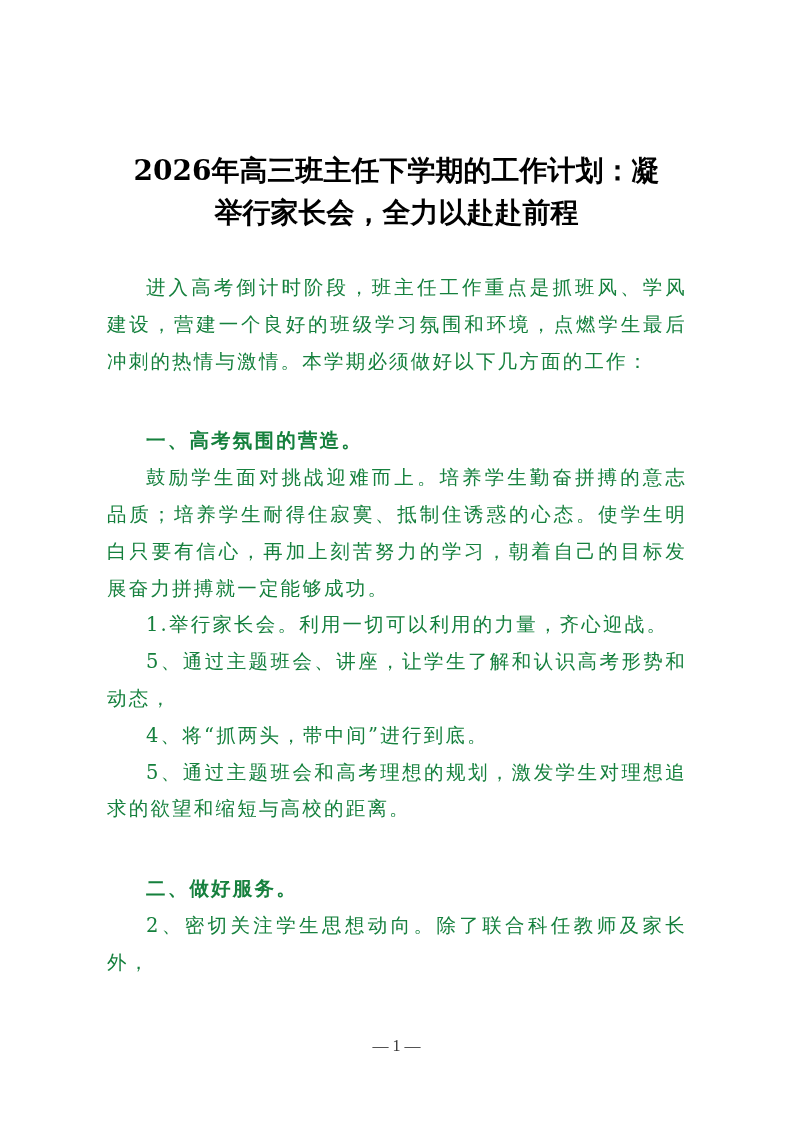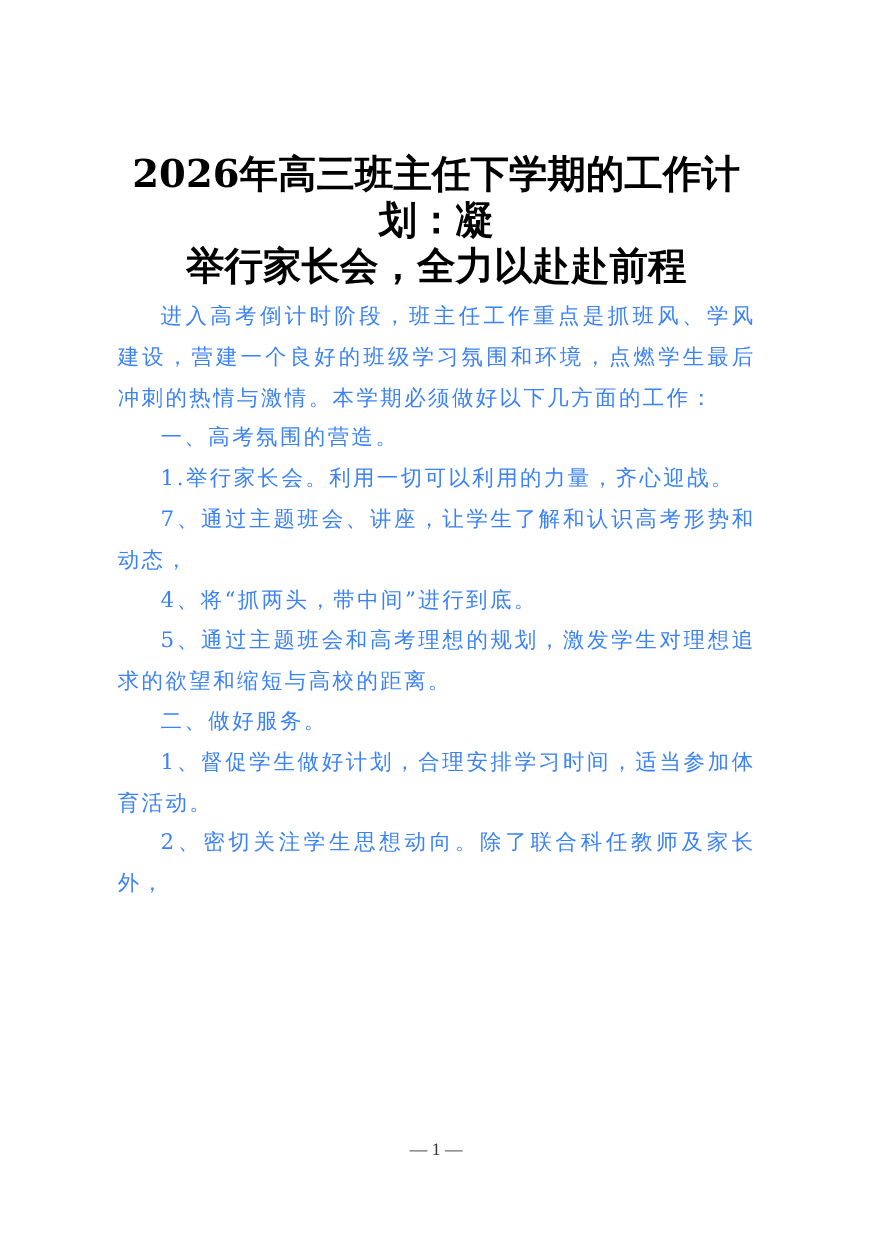--- a/index.html
+++ b/index.html
@@ -1,51 +1,51 @@
 <!DOCTYPE html>
 <html><head>
 <meta charset="utf-8">
 <style>
   html, body { margin: 0; padding: 0; background: #ffffff; }
   body { width: 793px; height: 1122px; position: relative; overflow: hidden; }
   .page { position: absolute; left: 0; top: 0; width: 793px; height: 1122px; background: #fff; }
   .title {
-    position: absolute; left: 100px; width: 593px; top: 138px;
+    position: absolute; left: 100px; width: 593px; top: 150px;
     text-align: center; font-family: "DejaVu Serif", "Liberation Serif", serif;
-    font-weight: bold; font-size: 35px; line-height: 42px; color: #000;
+    font-weight: bold; font-size: 28px; line-height: 42px; color: #000;
     letter-spacing: 0px;
   }
   .body {
     position: absolute; left: 107px; width: 580px; top: 270px;
     font-family: "DejaVu Serif", "Liberation Serif", serif;
-    font-size: 19.5px; line-height: 36.8px; color: #3b82f6;
+    font-size: 19.5px; line-height: 36.8px; color: #15803d;
     letter-spacing: 2.2px;
   }
   .body p { margin: 0; text-indent: 2em; text-align: justify; text-justify: inter-ideograph; }
-  .body p.heading { font-weight: normal; }
+  .body p.heading { font-weight: bold; margin-top: 43px; }
   .footer {
     position: absolute; top: 1037px; left: 0; width: 793px; text-align: center;
     font-family: "Liberation Serif", serif; font-size: 16px; color: #333;
   }
 </style>
 </head>
 <body>
 
 <div class="page">
   <div class="title">
     <div>2026年高三班主任下学期的工作计划：凝</div>
     <div>举行家长会，全力以赴赴前程</div>
   </div>
 
   <div class="body">
     <p>进入高考倒计时阶段，班主任工作重点是抓班风、学风建设，营建一个良好的班级学习氛围和环境，点燃学生最后冲刺的热情与激情。本学期必须做好以下几方面的工作：</p>
     <p class="heading">一、高考氛围的营造。</p>
+    <p>鼓励学生面对挑战迎难而上。培养学生勤奋拼搏的意志品质；培养学生耐得住寂寞、抵制住诱惑的心态。使学生明白只要有信心，再加上刻苦努力的学习，朝着自己的目标发展奋力拼搏就一定能够成功。</p>
     <p>1.举行家长会。利用一切可以利用的力量，齐心迎战。</p>
-    <p>7、通过主题班会、讲座，让学生了解和认识高考形势和动态，</p>
+    <p>5、通过主题班会、讲座，让学生了解和认识高考形势和动态，</p>
     <p>4、将“抓两头，带中间”进行到底。</p>
     <p>5、通过主题班会和高考理想的规划，激发学生对理想追求的欲望和缩短与高校的距离。</p>
     <p class="heading">二、做好服务。</p>
-    <p>1、督促学生做好计划，合理安排学习时间，适当参加体育活动。</p>
     <p>2、密切关注学生思想动向。除了联合科任教师及家长外，</p>
   </div>
 
   <div class="footer">— 1 —</div>
 </div>
 
 </body></html>

